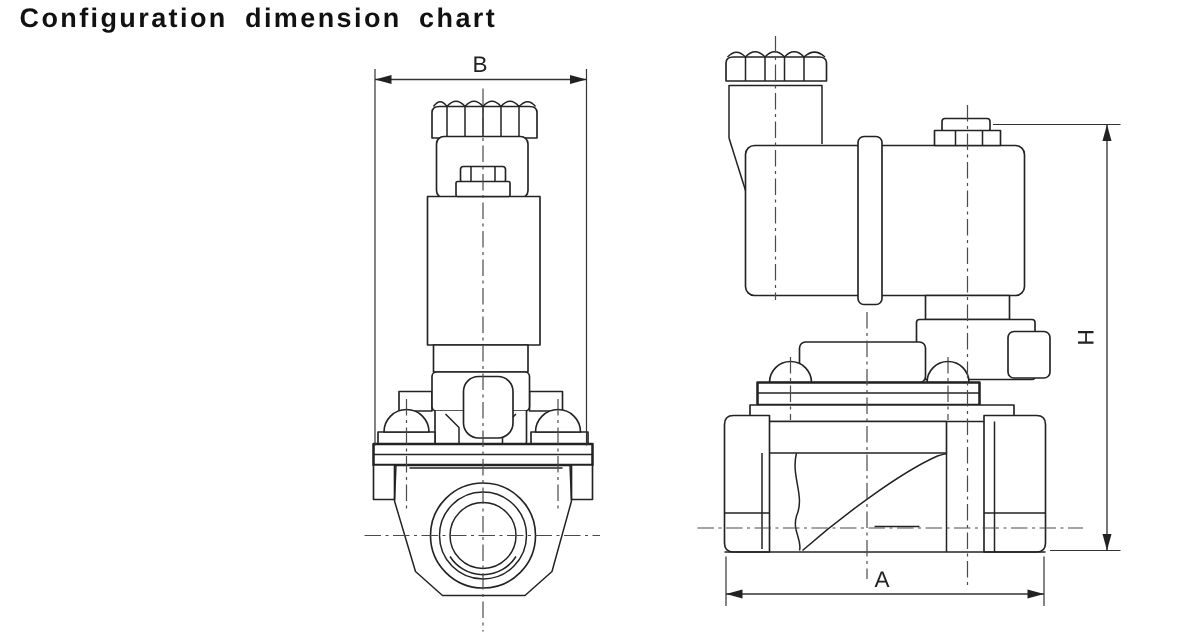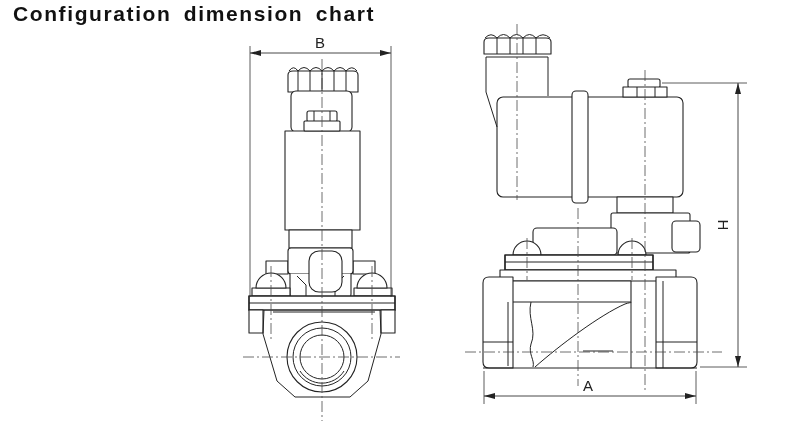--- a/index.html
+++ b/index.html
@@ -5,21 +5,21 @@
   html,body{margin:0;padding:0;background:#fff;}
   .stage{
     position:relative;
     width:791px;height:425px;
     background:#fff;
     overflow:hidden;
     font-family:"Liberation Sans",sans-serif;
   }
   .title{
     position:absolute;left:13px;top:2px;margin:0;
-    font-size:21px;font-weight:bold;
+    font-size:18px;font-weight:bold;
     letter-spacing:1.6px;word-spacing:5px;
     color:#111;
     font-family:"Liberation Sans",sans-serif;
   }
   svg.drawing{position:absolute;left:0;top:0;}
   
   .o  {fill:#fff;stroke:#232323;stroke-width:1.1;stroke-linejoin:round;}
   .t  {fill:none;stroke:#232323;stroke-width:1;stroke-linejoin:round;}
   .hv {fill:#fff;stroke:#232323;stroke-width:1.7;stroke-linejoin:round;}
   .cl {fill:none;stroke:#4a4a4a;stroke-width:.8;stroke-dasharray:11 3 2 3;}

